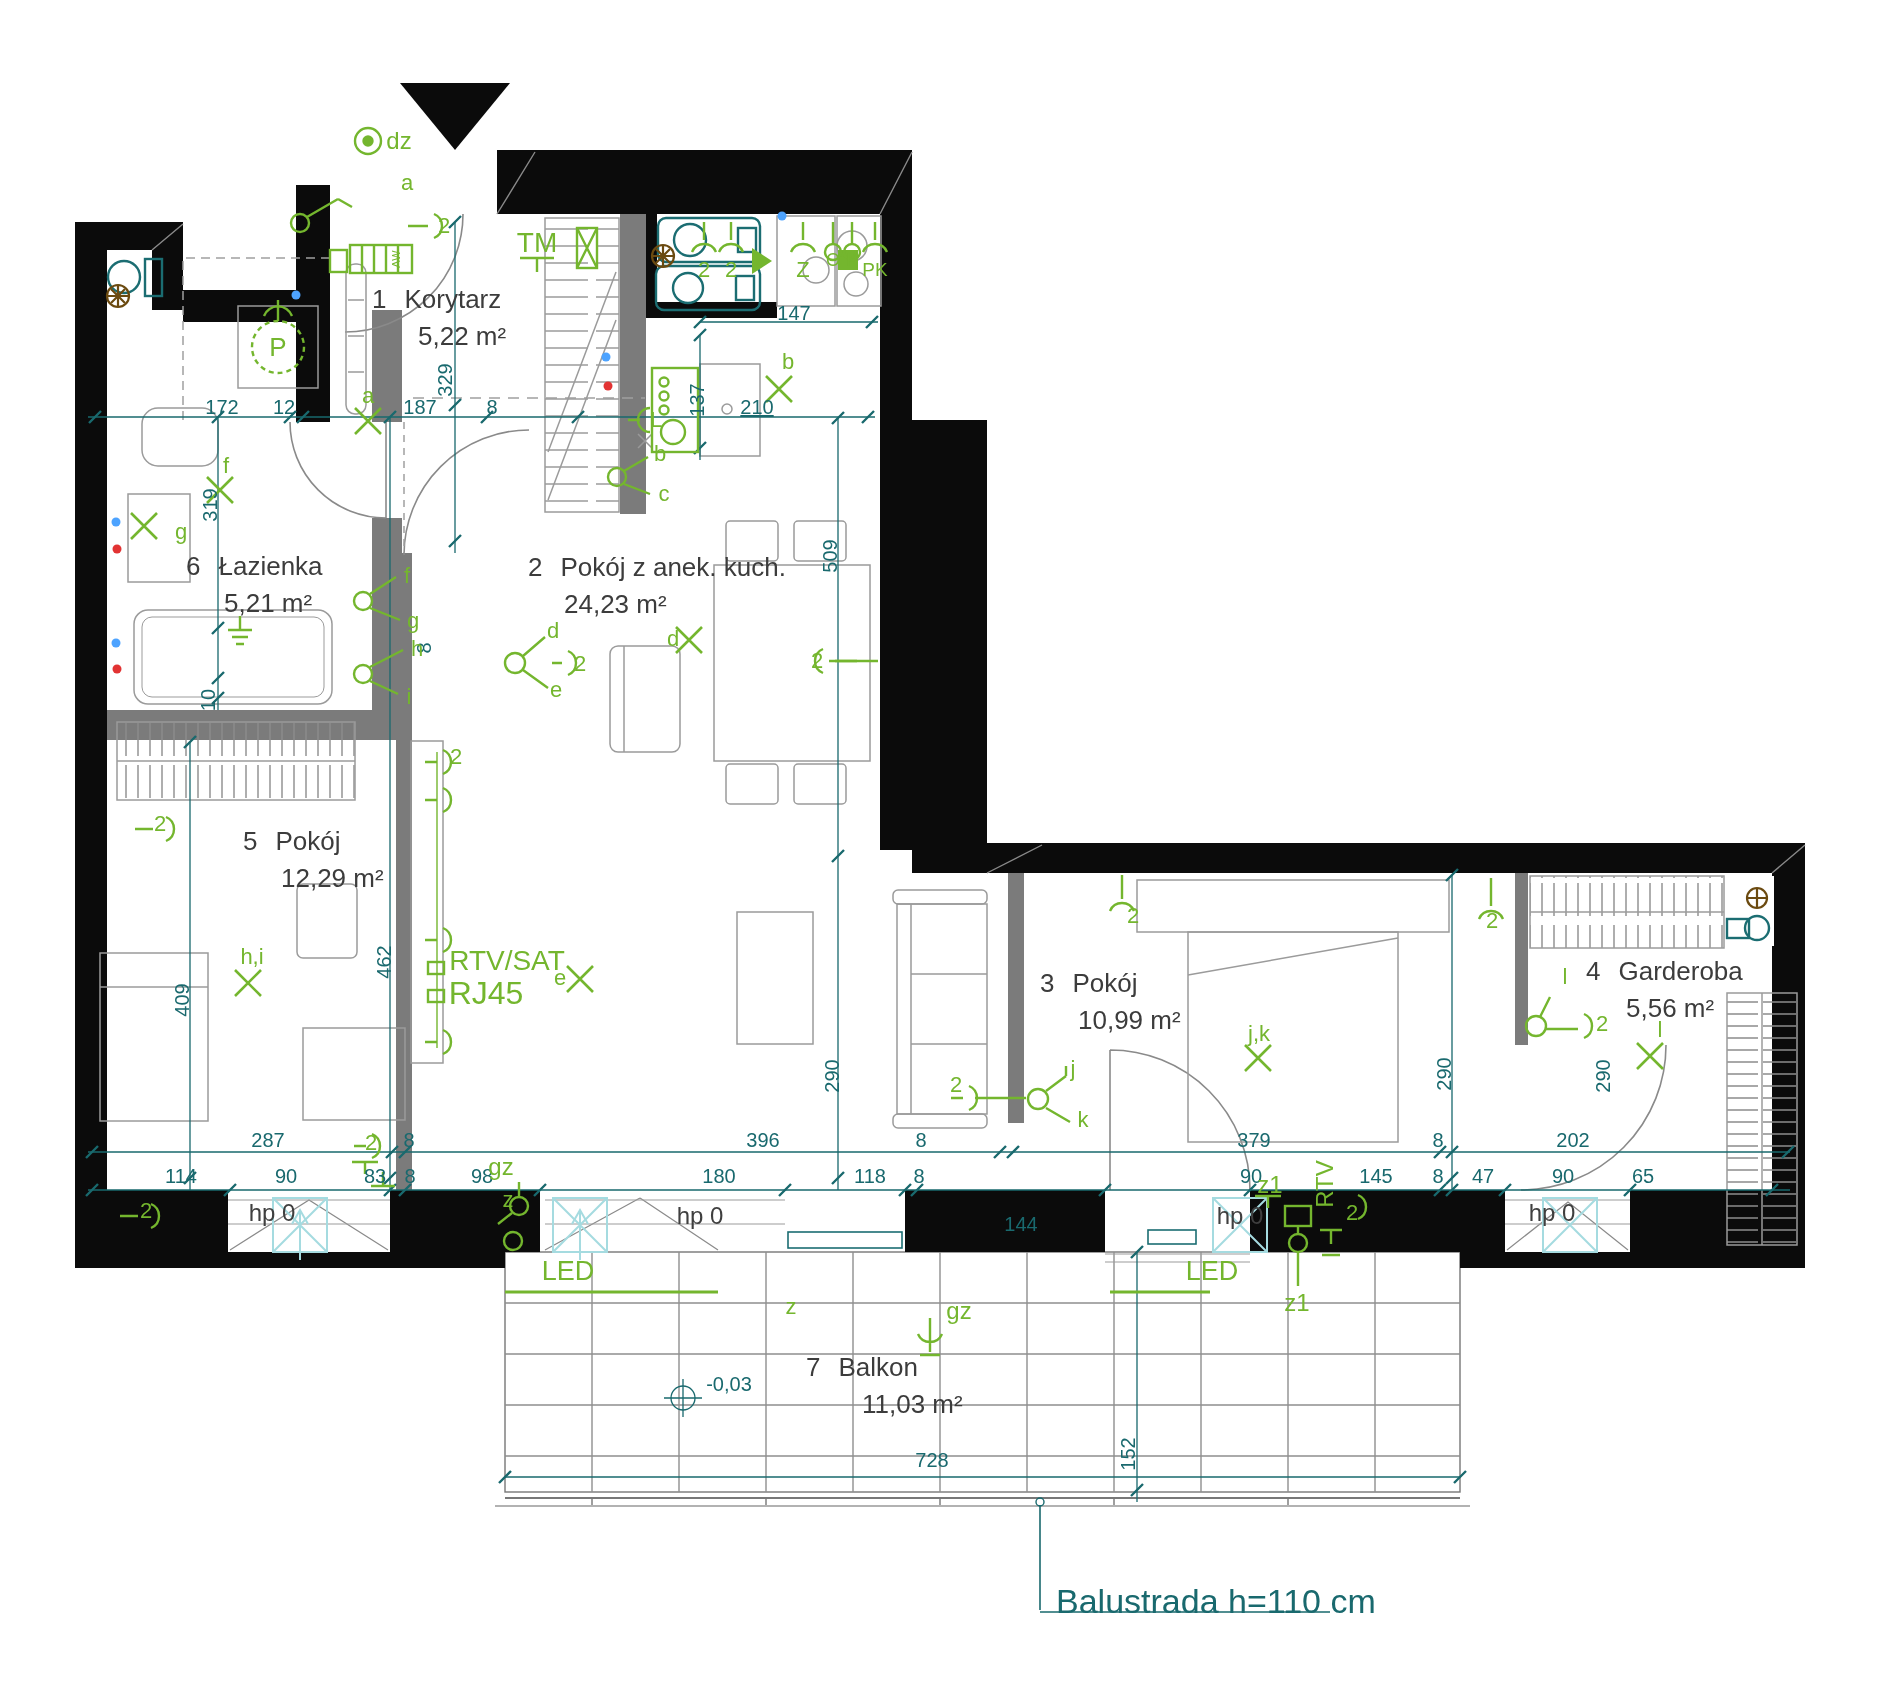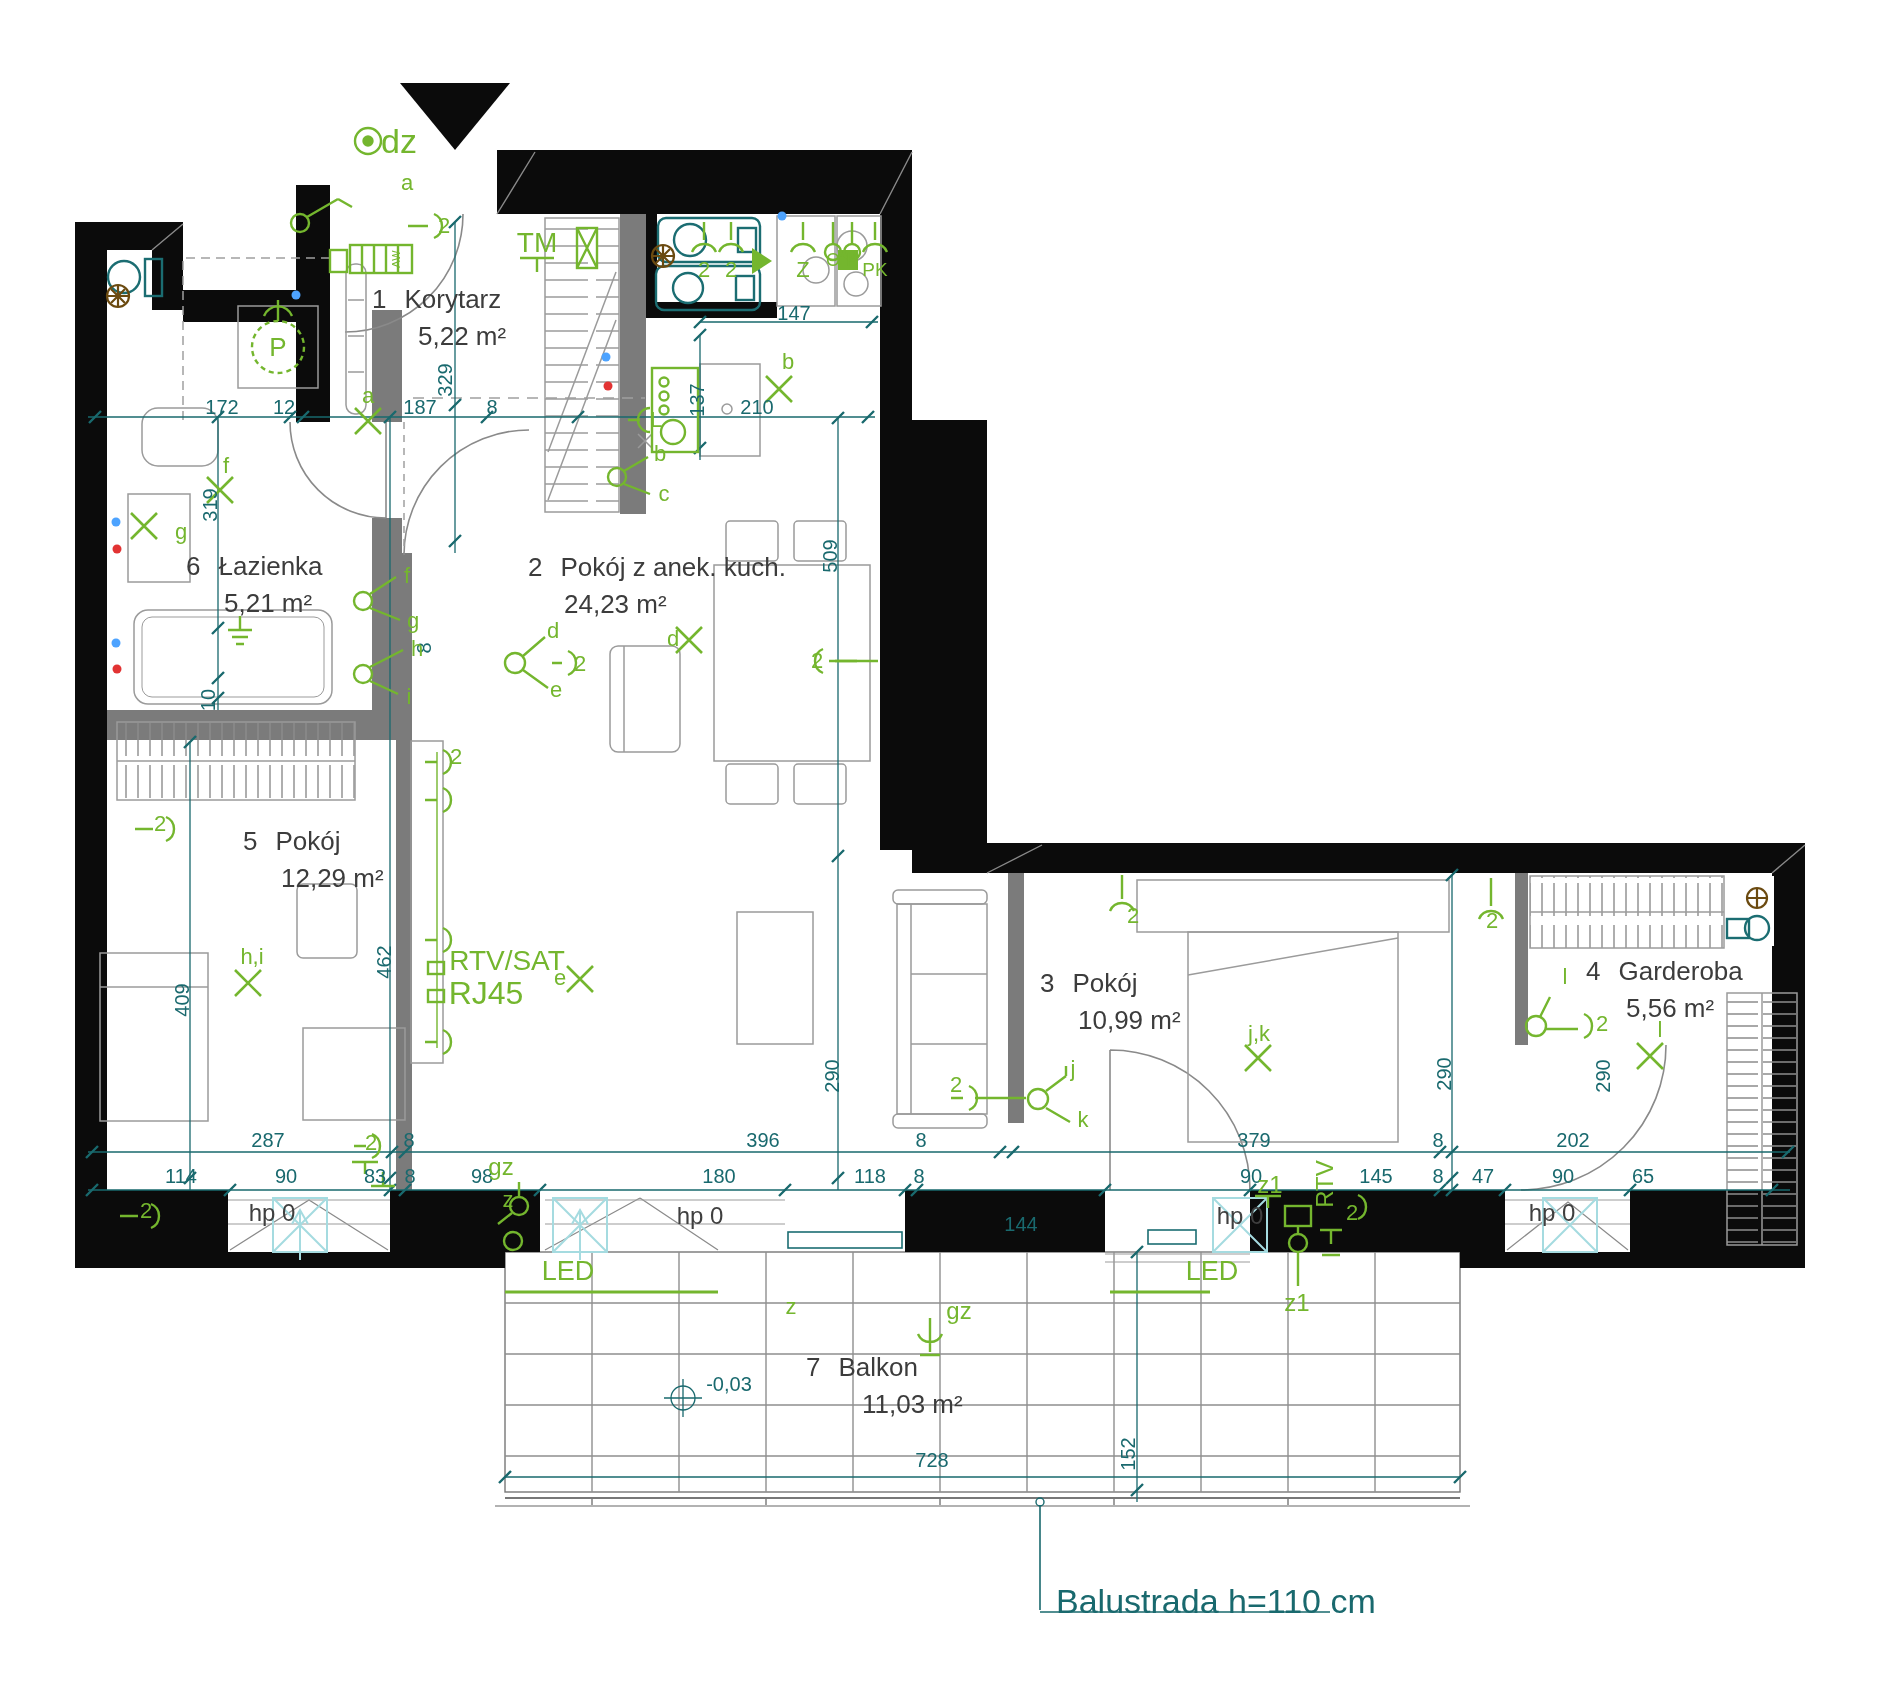--- a/index.html
+++ b/index.html
@@ -425,21 +425,21 @@
           <span>Balkon</span>
         </div>
     <div class="rl2" style="padding-left:56px">11,03 m²</div>
   </div>
 
   <div id="balustrade-label" style="left:1056px;top:1582px">Balustrada h=110 cm</div>
 <div class="lbl teal" style="left: 222px; top: 407px;">172</div>
       <div class="lbl teal" style="left: 284px; top: 407px;">12</div>
       <div class="lbl teal" style="left: 420px; top: 407px;">187</div>
       <div class="lbl teal" style="left: 492px; top: 407px;">8</div>
-      <div class="lbl teal" style="left: 757px; top: 407px;">210</div>
+      <div class="lbl teal" style="left: 757px; top: 407px; text-decoration: underline;">210</div>
       <div class="lbl teal" style="left: 794px; top: 313px;">147</div>
       <div class="lbl teal rot" style="left: 697px; top: 400px;">137</div>
       <div class="lbl teal rot" style="left: 445px; top: 380px;">329</div>
       <div class="lbl teal rot" style="left: 210px; top: 505px;">319</div>
       <div class="lbl teal rot" style="left: 830px; top: 556px;">509</div>
       <div class="lbl teal rot" style="left: 424px; top: 648px;">8</div>
       <div class="lbl teal rot" style="left: 208px; top: 700px;">10</div>
       <div class="lbl teal rot" style="left: 384px; top: 962px;">462</div>
       <div class="lbl teal rot" style="left: 182px; top: 1000px;">409</div>
       <div class="lbl teal rot" style="left: 832px; top: 1076px;">290</div>
@@ -463,21 +463,21 @@
       <div class="lbl teal" style="left: 919px; top: 1176px;">8</div>
       <div class="lbl teal" style="left: 1021px; top: 1224px;">144</div>
       <div class="lbl teal" style="left: 1251px; top: 1176px;">90</div>
       <div class="lbl teal" style="left: 1376px; top: 1176px;">145</div>
       <div class="lbl teal" style="left: 1438px; top: 1176px;">8</div>
       <div class="lbl teal" style="left: 1483px; top: 1176px;">47</div>
       <div class="lbl teal" style="left: 1563px; top: 1176px;">90</div>
       <div class="lbl teal" style="left: 1643px; top: 1176px;">65</div>
       <div class="lbl teal" style="left: 932px; top: 1460px;">728</div>
       <div class="lbl teal" style="left: 729px; top: 1384px; text-align: center;">-0,03</div>
-      <div class="lbl green" style="left: 399px; top: 141px; font-size: 34px;">dz</div>
+      <div class="lbl green" style="left: 399px; top: 141px; font-size: 24px;">dz</div>
       <div class="lbl green" style="left: 407px; top: 183px;">a</div>
       <div class="lbl green" style="left: 444px; top: 226px;">2</div>
       <div class="lbl green" style="left: 368px; top: 396px;">a</div>
       <div class="lbl green rot" style="left: 396px; top: 259px; font-size: 11px;">AW</div>
       <div class="lbl green" style="left: 537px; top: 243px; font-size: 28px;">TM</div>
       <div class="lbl green" style="left: 704px; top: 270px;">2</div>
       <div class="lbl green" style="left: 731px; top: 270px;">2</div>
       <div class="lbl green" style="left: 803px; top: 270px;">Z</div>
       <div class="lbl green" style="left: 833px; top: 260px; font-size: 18px;">O</div>
       <div class="lbl green" style="left: 852px; top: 260px; font-size: 18px;">K</div>

